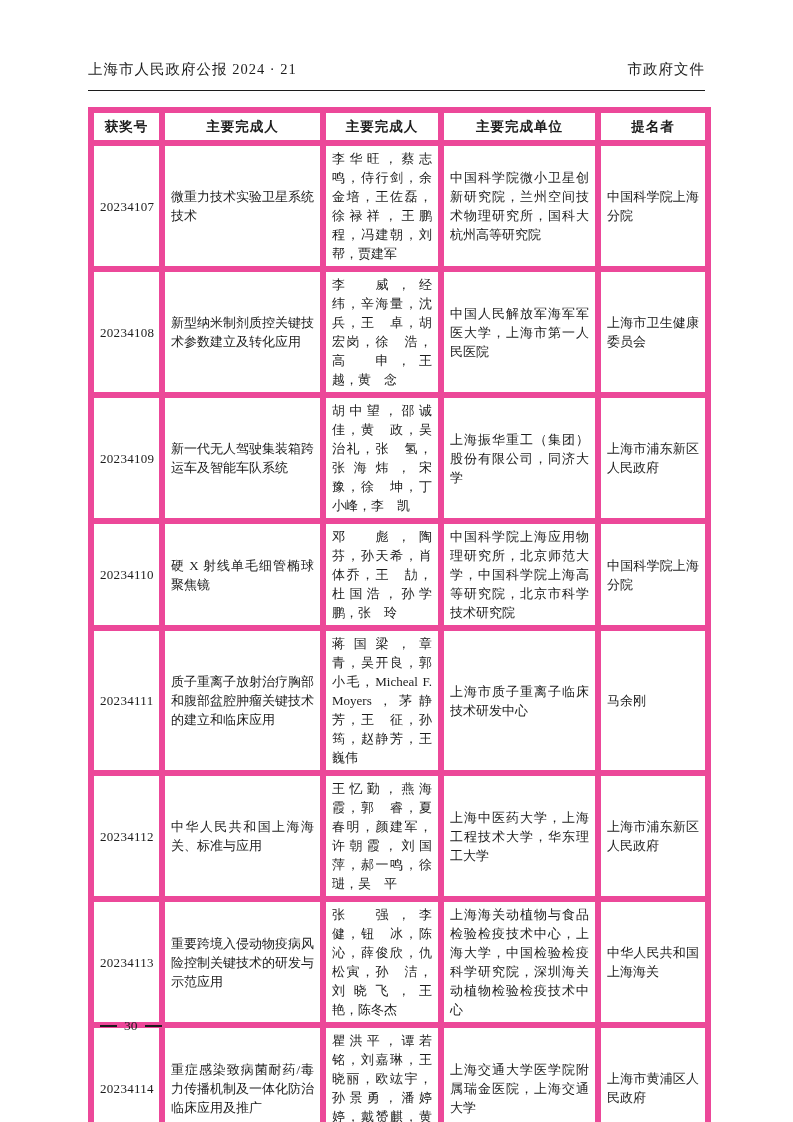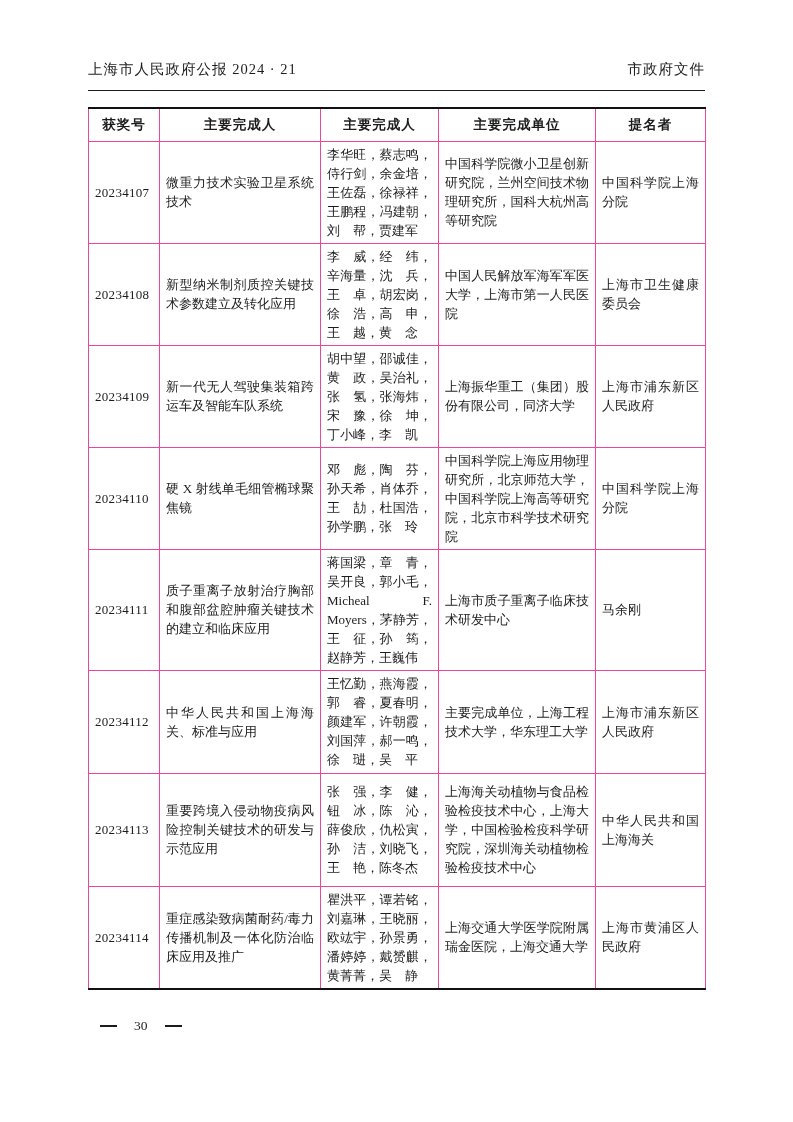--- a/index.html
+++ b/index.html
@@ -28,21 +28,21 @@
   table.award-table{
     position:absolute;
     left:88px;top:107px;
     width:617px;
     border-collapse:collapse;
     table-layout:fixed;
     border-top:2.6px solid #111;
     border-bottom:2.6px solid #111;
   }
   .award-table th,.award-table td{
-    border:1px solid #ec4899;
+    border:6px solid #ec4899;
     vertical-align:middle;
     padding:3px 6px;
     box-sizing:border-box;
     font-size:13px;
     line-height:19px;
     overflow:hidden;
     margin-top:32px;
   }
   .award-table th{
     font-family:"Liberation Sans","DejaVu Sans",sans-serif;
@@ -62,21 +62,21 @@
   .award-table tbody tr:nth-child(7){height:113px}
   .award-table tbody tr:nth-child(8){height:88px}
   td.col-award{letter-spacing:0.3px;}
   td.col-project,td.col-completers,td.col-units,td.col-nominator{
     text-align:justify;
     text-align-last:left;
   }
   .page-footer{
     position:absolute;
     left:100px;top:1018px;
-    display:flex;align-items:center;gap:17px;
+    display:flex;align-items:center;gap:7px;
     font-size:13.5px;
   }
   .footer-dash{
     display:inline-block;
     width:17px;
     border-top:2px solid #1c1c1c;
   }
 </style>
 </head>
 <body>
@@ -139,21 +139,21 @@
       <td class="col-award">20234111</td>
       <td class="col-project">质子重离子放射治疗胸部和腹部盆腔肿瘤关键技术的建立和临床应用</td>
       <td class="col-completers">蒋国梁，章　青，吴开良，郭小毛，Micheal F. Moyers，茅静芳，王　征，孙　筠，赵静芳，王巍伟</td>
       <td class="col-units">上海市质子重离子临床技术研发中心</td>
       <td class="col-nominator">马余刚</td>
     </tr>
         <tr>
       <td class="col-award">20234112</td>
       <td class="col-project">中华人民共和国上海海关、标准与应用</td>
       <td class="col-completers">王忆勤，燕海霞，郭　睿，夏春明，颜建军，许朝霞，刘国萍，郝一鸣，徐　琎，吴　平</td>
-      <td class="col-units">主要完成单位，上海工程技术大学，华东理工大学</td>
+      <td class="col-units">上海中医药大学，上海工程技术大学，华东理工大学</td>
       <td class="col-nominator">上海市浦东新区人民政府</td>
     </tr>
         <tr>
       <td class="col-award">20234113</td>
       <td class="col-project">重要跨境入侵动物疫病风险控制关键技术的研发与示范应用</td>
       <td class="col-completers">张　强，李　健，钮　冰，陈　沁，薛俊欣，仇松寅，孙　洁，刘晓飞，王　艳，陈冬杰</td>
       <td class="col-units">上海海关动植物与食品检验检疫技术中心，上海大学，中国检验检疫科学研究院，深圳海关动植物检验检疫技术中心</td>
       <td class="col-nominator">中华人民共和国上海海关</td>
     </tr>
         <tr>

